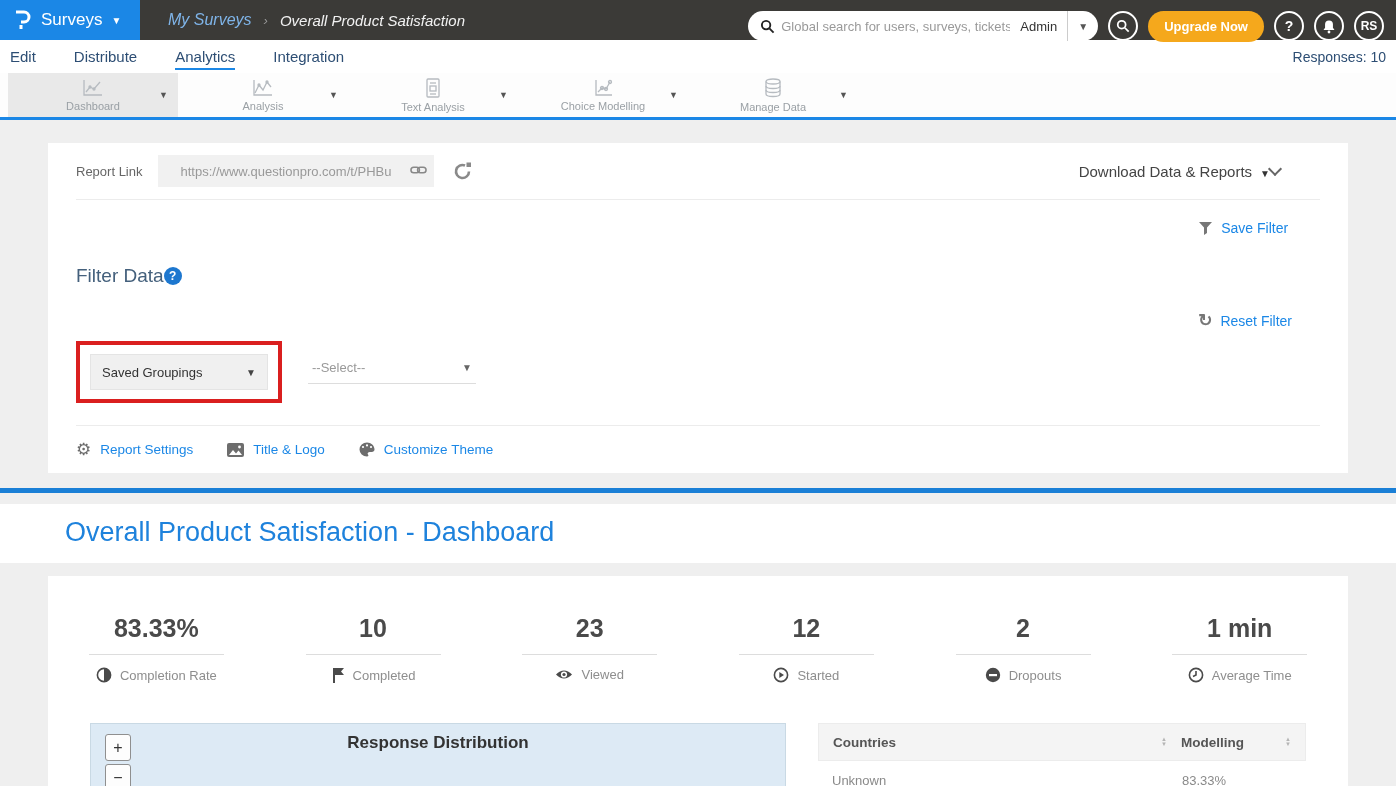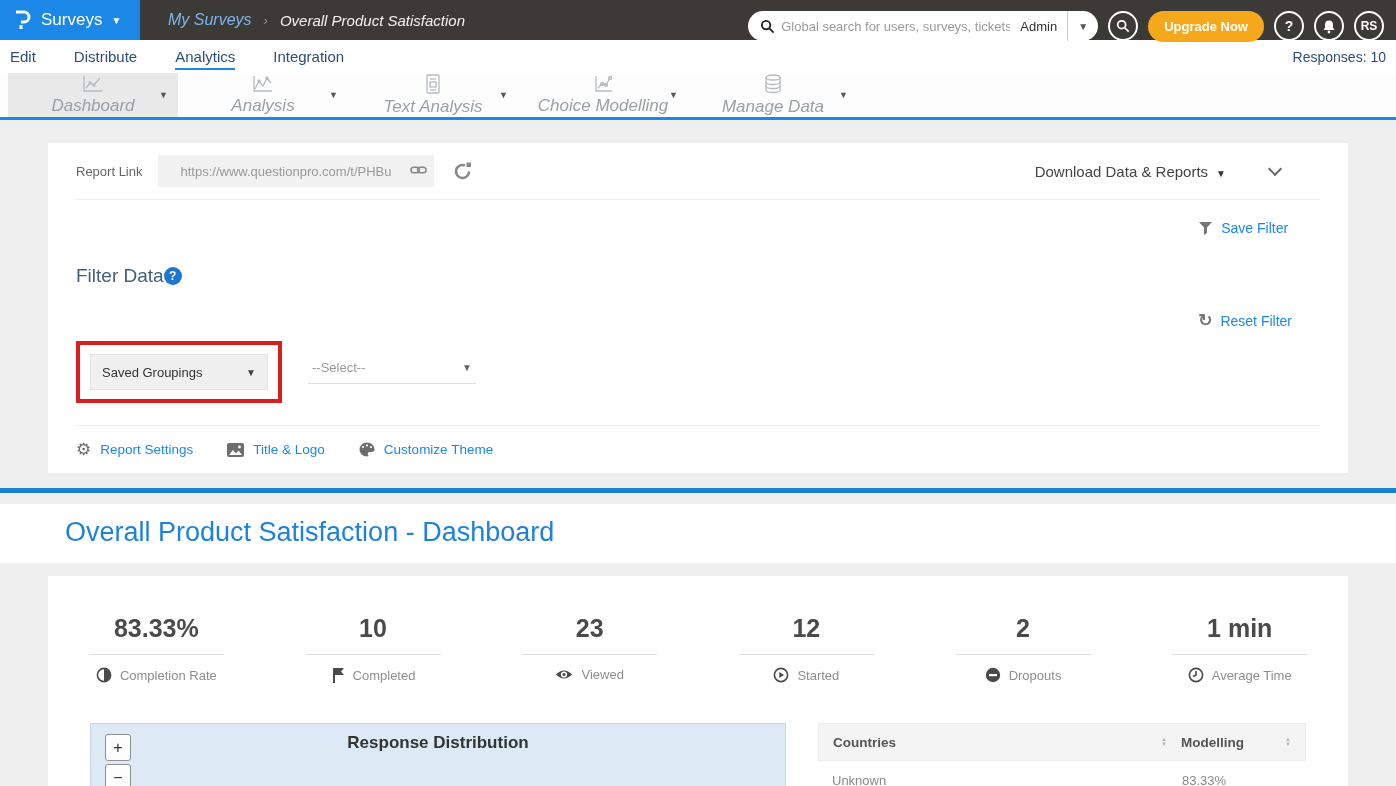--- a/index.html
+++ b/index.html
@@ -38,36 +38,36 @@
   .navrow a { color:#2d4e74; font-size:15px; text-decoration:none; cursor:pointer; }
   .navrow a.active span { border-bottom:2px solid #1b87e6; padding-bottom:3px; }
   .responses { margin-left:auto; color:#2d4e74; font-size:14px; }
 
   
   .tabstrip { height:47px; background:#fdfdfd; border-bottom:3px solid #1b87e6;
     display:flex; padding-left:8px; }
   .tab { width:170px; position:relative; display:flex; flex-direction:column;
     align-items:center; justify-content:center; gap:2px; cursor:pointer; }
   .tab.active { background:#e9e9e9; }
-  .tab .tlabel { font-size:17px; color:#9aa0a5;font-style:italic; }
+  .tab .tlabel { font-size:11px; color:#9aa0a5; }
   .tab .tcaret { position:absolute; right:10px; top:50%; transform:translateY(-50%);
     color:#555; font-size:9px; }
   .ticon { stroke:#b6bbc0; fill:none; stroke-width:1.3; }
 
   
   .card { background:#fff; margin:0 48px; }
   .report-card { margin-top:23px; padding:0 28px; }
   .rl-row { height:57px; display:flex; align-items:center; border-bottom:1px solid #ececec; }
   .rl-label { font-size:13px; color:#666; margin-right:16px; }
   .rl-input-wrap { position:relative; width:276px; }
   .rl-input-wrap input { width:100%; height:32px; background:#f1f1f1; border:none;
     font-size:13px; color:#999; padding:0 30px 0 9px; font-family:inherit;text-align:center; }
   .rl-input-wrap .chain { position:absolute; right:7px; top:8px; }
   .edit-circ { margin-left:18px; cursor:pointer; }
-  .dl-group { margin-left:auto; display:flex; align-items:center; gap:44px; padding-right:40px; }
+  .dl-group { margin-left:auto; display:flex; align-items:center; padding-right:40px; }
   .dl-label { font-size:15px; color:#444; cursor:pointer; }
   .dl-label .caret { color:#333; margin-left:8px; }
   .chev { width:10px; height:10px; border-right:2px solid #666; border-bottom:2px solid #666;
     transform:rotate(45deg); cursor:pointer; margin-top:-4px; }
 
   .filter-row { display:flex; align-items:center; padding-top:20px; }
   .filter-title { font-size:19px; color:#44607c; display:flex; align-items:center; }
   .help-dot { width:18px; height:18px; border-radius:50%; background:#1d77cf; color:#fff;
     font-size:12px; font-weight:bold; display:flex; align-items:center; justify-content:center;
     cursor:pointer; }

